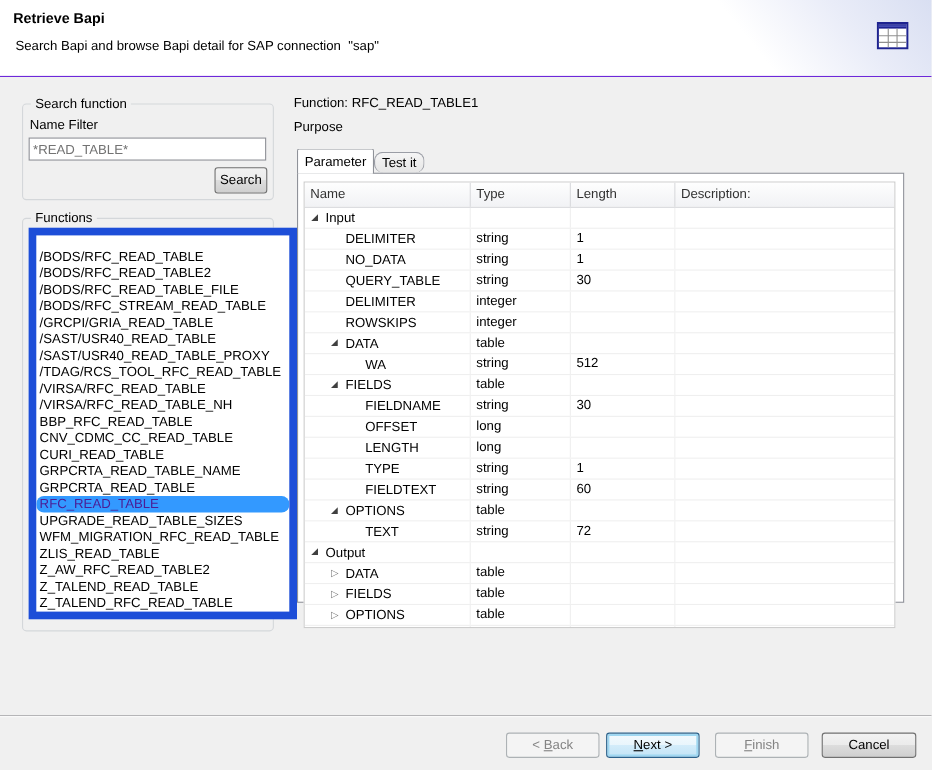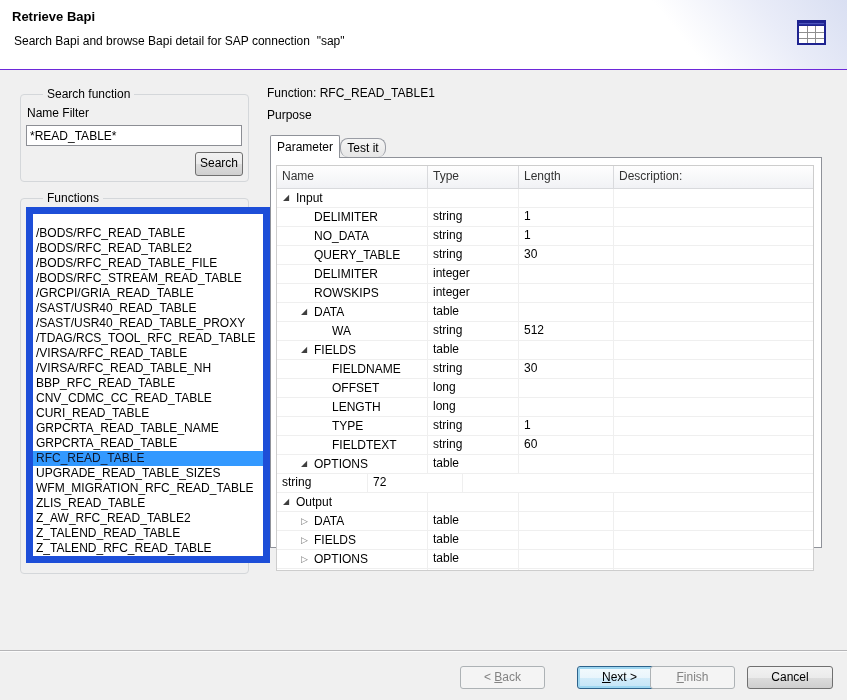--- a/index.html
+++ b/index.html
@@ -11,39 +11,39 @@
   
   .header{position:absolute;left:0;top:0;width:847px;height:69px;background:#fff;
           border-bottom:1px solid #6d28d9;}
   .header-accent{position:absolute;right:0;top:0;width:270px;height:69px;
           background:linear-gradient(231deg,#d9dff2 0%,#e9ecf8 28%,rgba(255,255,255,0) 60%);}
   .hdr-title{position:absolute;left:12px;top:9px;font-size:13px;font-weight:bold;}
   .hdr-sub{position:absolute;left:14px;top:34px;white-space:pre;}
   .hdr-icon{position:absolute;right:21px;top:20px;width:29px;height:25px;}
   
   .groupbox{position:absolute;border:1px solid #d4d7da;border-radius:4px;}
-  .groupbox .legend{position:absolute;top:-8px;left:7px;background:#f0f0f0;padding:0 4px;line-height:14px;margin-left:15px;}
+  .groupbox .legend{position:absolute;top:-8px;left:7px;background:#f0f0f0;padding:0 4px;line-height:14px;}
   
   .lbl-name-filter{position:absolute;left:27px;top:106px;}
   .filter-input{position:absolute;left:26px;top:125px;width:216px;height:21px;box-sizing:border-box;
           border:1px solid #8c8e94;background:#fff;padding:0 3px;
-          font-family:"Liberation Sans",sans-serif;font-size:12px;color:#000000;}
+          font-family:"Liberation Sans",sans-serif;font-size:12px;color:#737373;}
   
   .btn{box-sizing:border-box;border:1px solid #707070;border-radius:3px;text-align:center;
        background:linear-gradient(#f2f2f2 0%,#ebebeb 50%,#dddddd 50%,#cfcfcf 100%);
        font-family:"Liberation Sans",sans-serif;font-size:12px;color:#000;cursor:default;}
   .btn.disabled{border-color:#adb2b5;background:#f4f4f4;color:#838383;}
   .btn.focused{border-color:#2c628b;box-shadow:inset 0 0 0 2px #9fd7f1;
        background:linear-gradient(#f3fafd 0%,#e9f5fc 50%,#d3ecfa 50%,#c3e4f6 100%);}
   .search-btn{position:absolute;left:195px;top:152px;width:48px;height:24px;line-height:20px;}
   
   .listbox{position:absolute;left:26px;top:207px;width:244px;height:356px;box-sizing:border-box;
           border:7px solid #1d4ed8;background:#fff;overflow:hidden;padding-top:12px;}
   .list-item{height:15px;line-height:15px;padding-left:3px;white-space:nowrap;}
-  .list-item.selected{background:#3399ff;color:#0f172a;}
+  .list-item.selected{background:#3399ff;color:#4c1d95;border-radius:7px;}
   
   .fn-line{position:absolute;left:267px;top:86px;}
   .purpose-line{position:absolute;left:267px;top:108px;}
   .tab{position:absolute;box-sizing:border-box;text-align:center;cursor:default;
        border:1px solid #9a9da5;border-bottom:none;border-radius:2px 2px 0 0;
        background:linear-gradient(#f5f5f5,#e6e6e6);}
   .tab-parameter{left:270px;top:135px;width:70px;height:23px;line-height:22px;}
   .tab-testit{left:340px;top:138px;width:46px;height:19px;line-height:18px;border-radius:8px;}
   .tab.active{background:#fff;border-color:#8f9299;z-index:3;}
   .tab-panel{position:absolute;left:270px;top:157px;width:552px;height:391px;box-sizing:border-box;
@@ -59,21 +59,21 @@
        white-space:nowrap;overflow:hidden;}
   .c0{width:151px;} .c1{width:91px;} .c2{width:95px;} .c3{width:199px;border-right:none !important;}
   .name-cell{display:flex;align-items:center;padding-left:0 !important;}
   .indent-1{padding-left:6px !important;} .indent-2{padding-left:24px !important;} .indent-3{padding-left:42px !important;}
   .twisty{display:inline-block;width:13px;flex:0 0 13px;font-size:8px;line-height:8px;}
   .twisty.exp{color:#3f3f3f;} .twisty.col{color:#787878;font-size:9px;}
   
   .footer-sep{position:absolute;left:0;top:650px;width:847px;height:1px;background:#b5b5b7;}
   .footer-sep-hi{position:absolute;left:0;top:651px;width:847px;height:1px;background:#fbfbfb;}
   .dlg-btn{position:absolute;top:666px;width:85px;height:23px;line-height:21px;}
-  .btn-back{left:460px;} .btn-next{left:577px;} .btn-finish{left:650px;} .btn-cancel{left:747px;width:86px;}
+  .btn-back{left:460px;} .btn-next{left:551px;} .btn-finish{left:650px;} .btn-cancel{left:747px;width:86px;}
   u{text-decoration:underline;}
 </style>
 </head>
 <body>
 
 <div class="header">
   <div class="header-accent"></div>
   <div class="hdr-title">Retrieve Bapi</div>
   <div class="hdr-sub">Search Bapi and browse Bapi detail for SAP connection  "sap"</div>
   <svg class="hdr-icon" viewBox="0 0 29 25">
@@ -268,20 +268,24 @@
         <div class="trow">
           <div class="tcell c0 name-cell indent-2">
             <span class="twisty exp">◢</span>
             <span>OPTIONS</span>
           </div>
           <div class="tcell c1">table</div>
           <div class="tcell c2"></div>
           <div class="tcell c3"></div>
         </div>
         <div class="trow">
+          <div class="tcell c0 name-cell indent-3">
+            <span class="twisty"></span>
+            <span>TEXT</span>
+          </div>
           <div class="tcell c1">string</div>
           <div class="tcell c2">72</div>
           <div class="tcell c3"></div>
         </div>
         <div class="trow">
           <div class="tcell c0 name-cell indent-1">
             <span class="twisty exp">◢</span>
             <span>Output</span>
           </div>
           <div class="tcell c1"></div>

